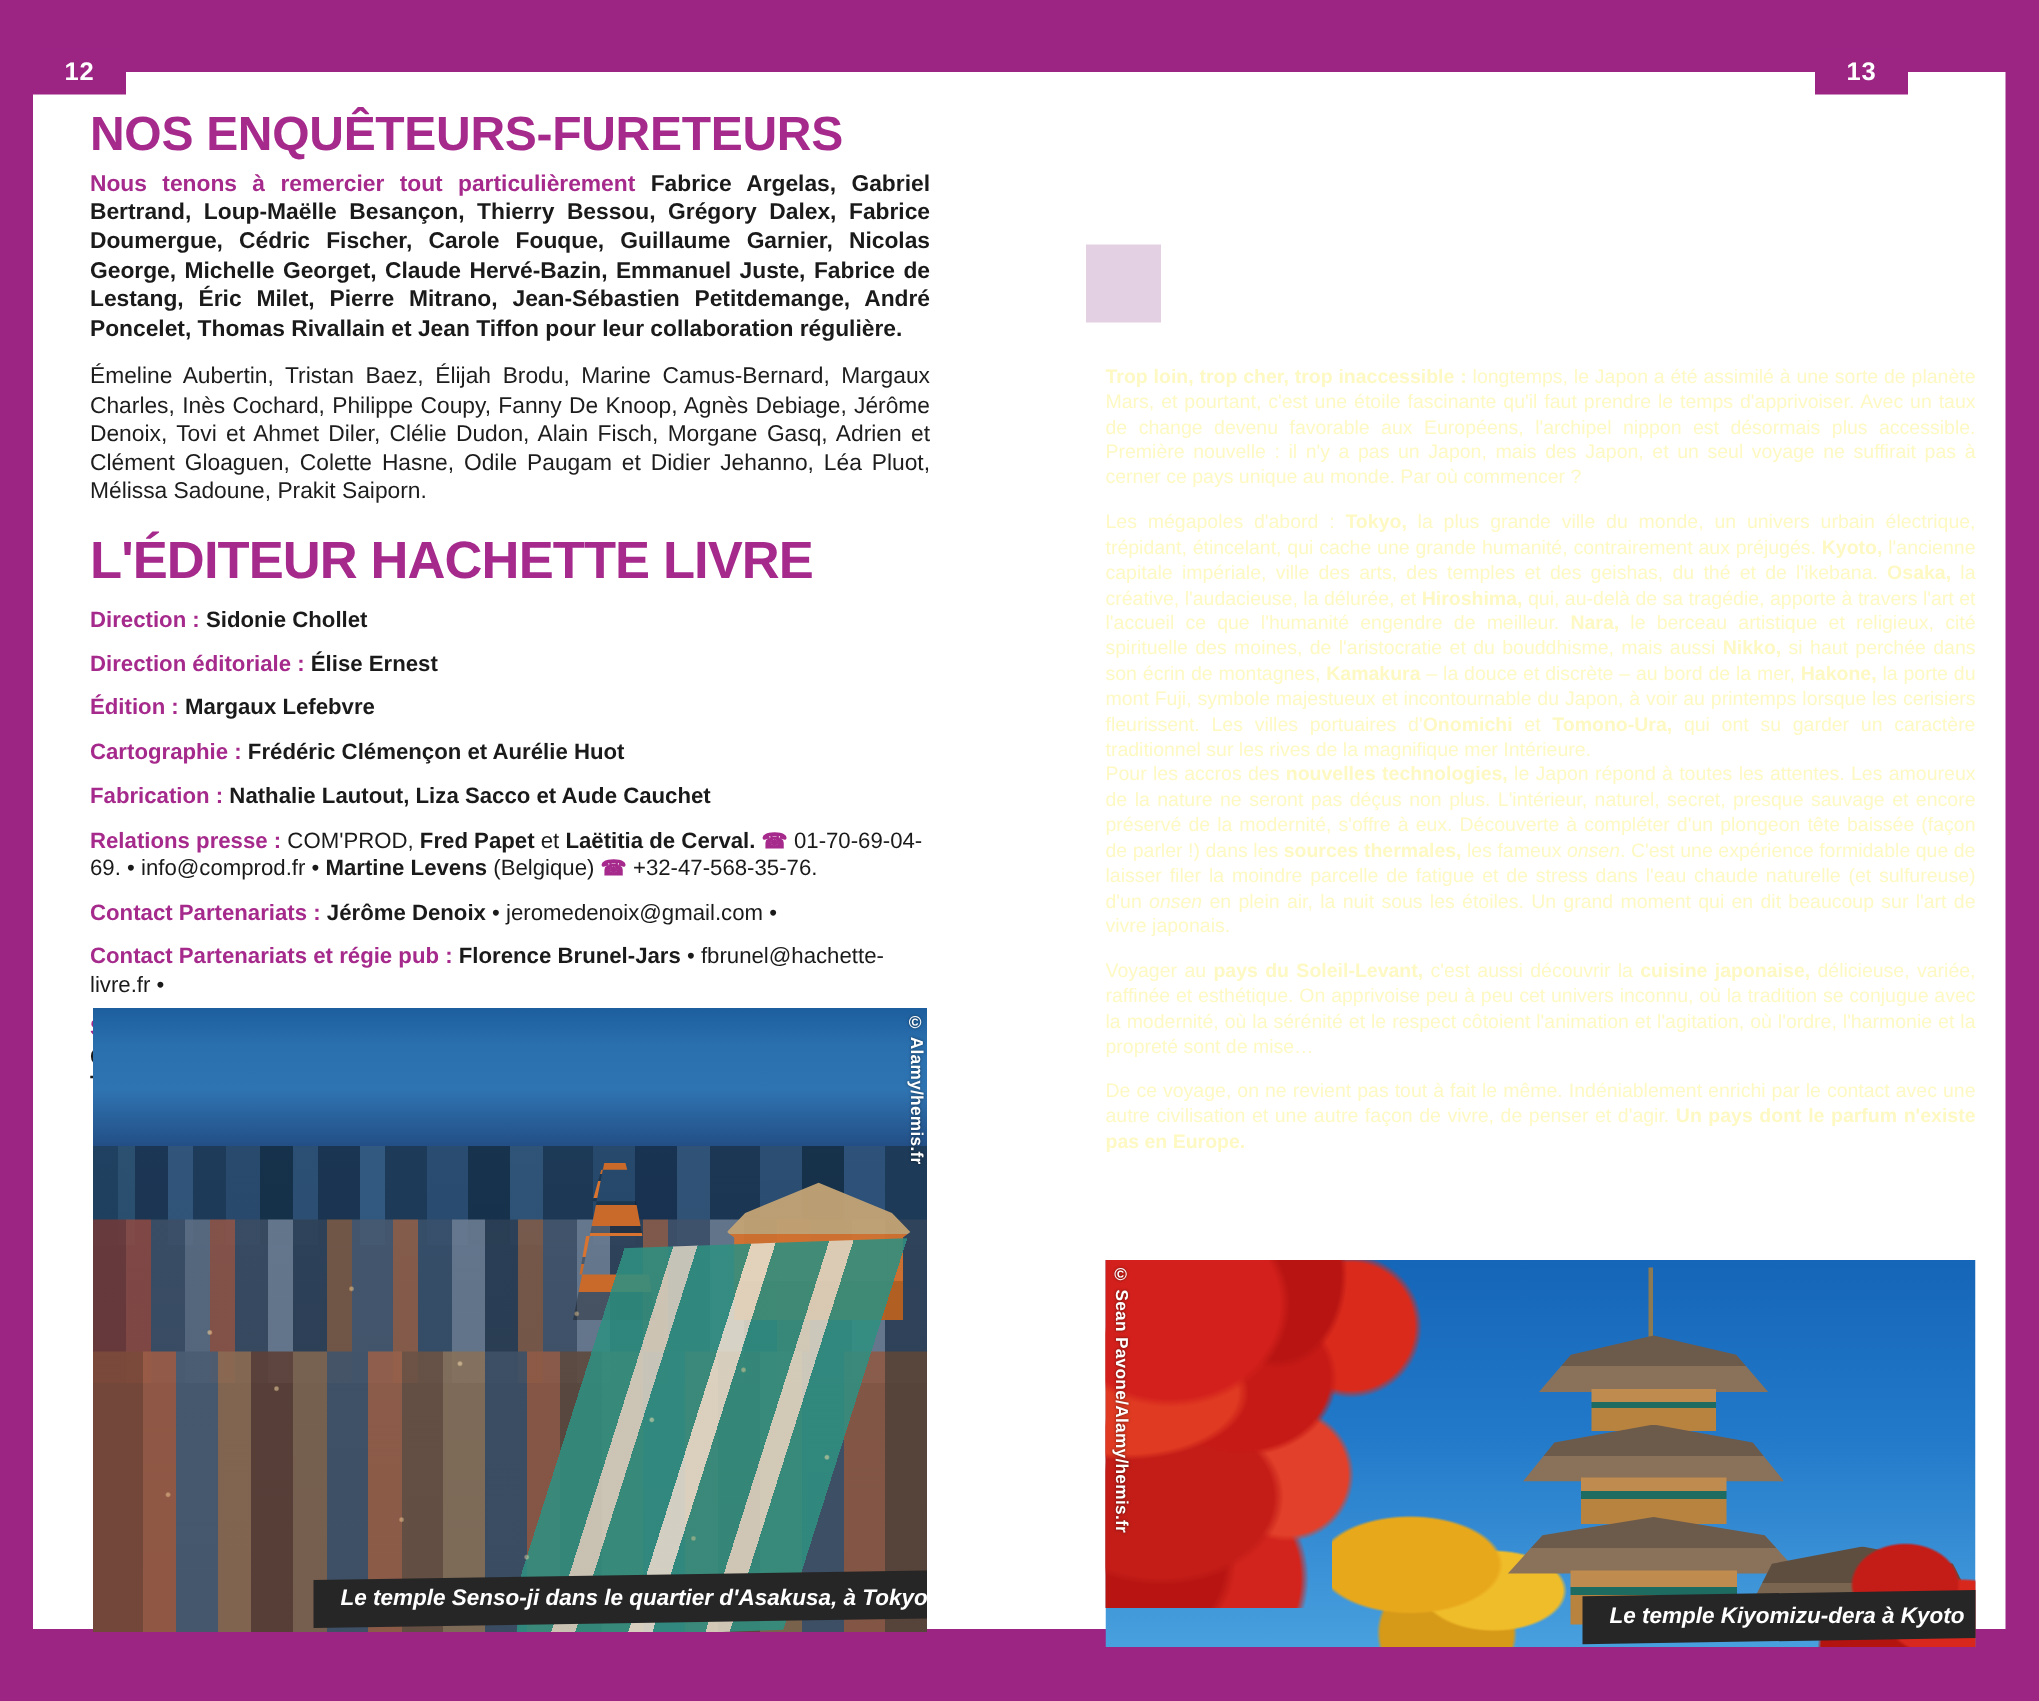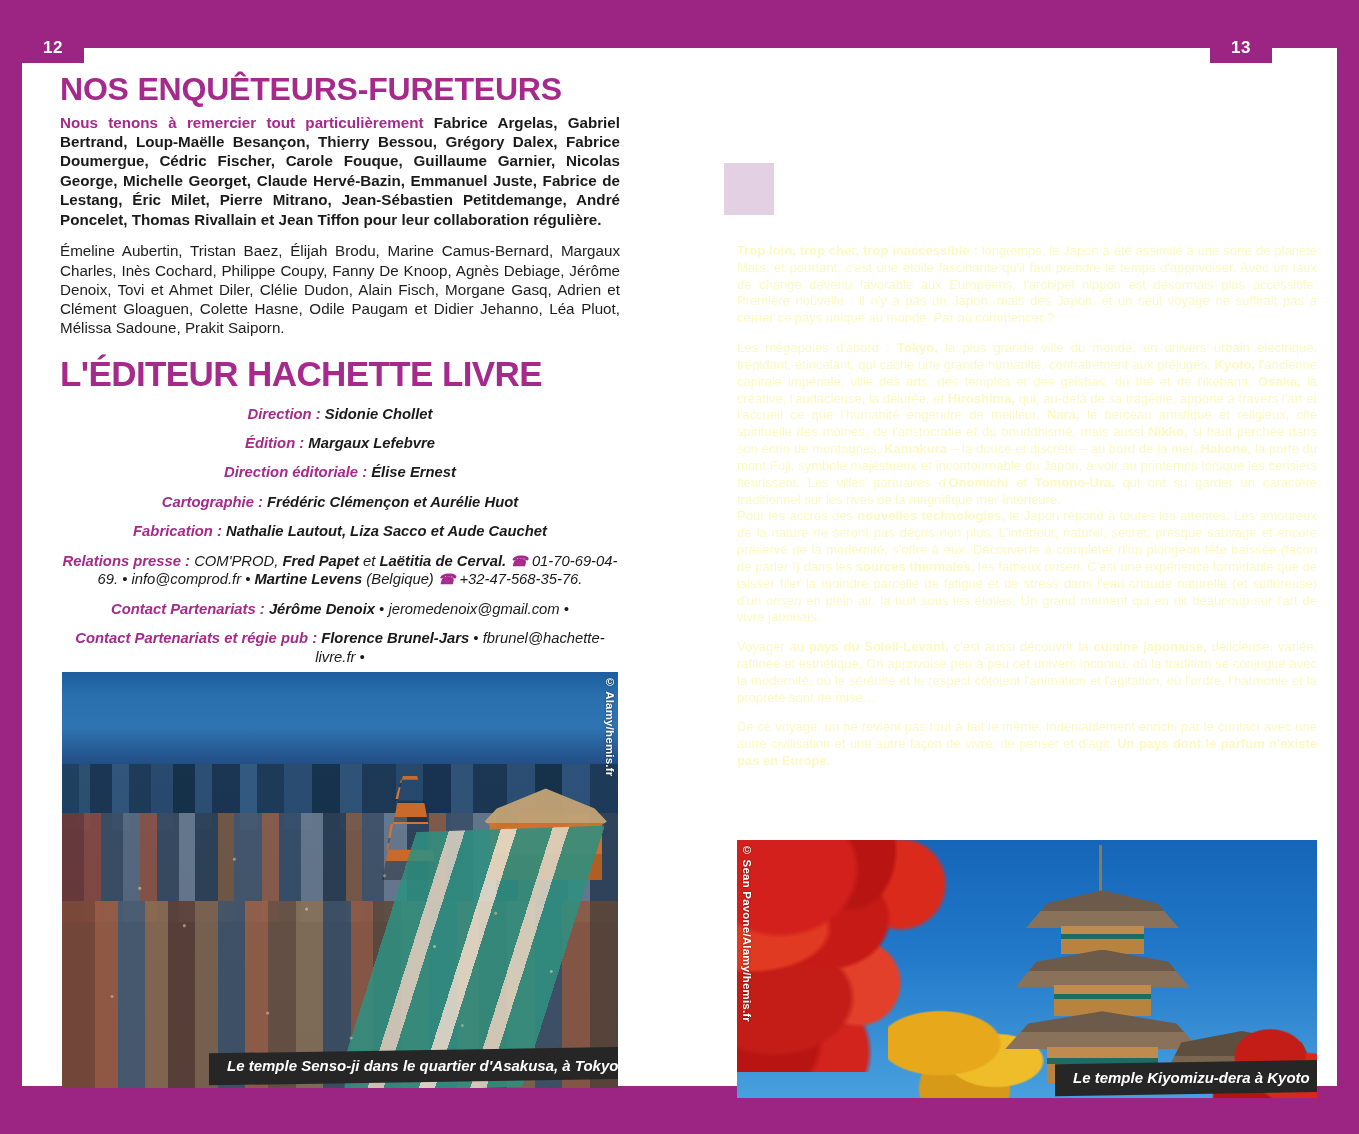--- a/index.html
+++ b/index.html
@@ -89,22 +89,21 @@
     line-height: 1.27;
     color: #1d1d1d;
     text-align: justify;
   }
   .credit-line {
     margin: 0 0 11px 0;
     font-size: 14.8px;
     line-height: 1.25;
     color: #1a1a1a;
     font-weight: bold;
-    text-align: center;
-    font-style: italic;
+    text-align: left;
   }
   .credit-line .label {
     color: #a52a8c;
     font-weight: bold;
   }
   .credit-line .reg {
     font-weight: normal;
   }
   .phone-glyph {
     color: #a52a8c;
@@ -379,23 +378,23 @@
     <h1 class="section-title">NOS ENQUÊTEURS-FURETEURS</h1>
 
     <p class="body-bold"><span class="lead">Nous tenons à remercier tout particulièrement</span><span> Fabrice Argelas, Gabriel Bertrand, Loup-Maëlle Besançon, Thierry Bessou, Grégory Dalex, Fabrice Doumergue, Cédric Fischer, Carole Fouque, Guillaume Garnier, Nicolas George, Michelle Georget, Claude Hervé-Bazin, Emmanuel Juste, Fabrice de Lestang, Éric Milet, Pierre Mitrano, Jean-Sébastien Petitdemange, André Poncelet, Thomas Rivallain et Jean Tiffon pour leur collaboration régulière.</span></p>
 
     <p class="body-light">Émeline Aubertin, Tristan Baez, Élijah Brodu, Marine Camus-Bernard, Margaux Charles, Inès Cochard, Philippe Coupy, Fanny De Knoop, Agnès Debiage, Jérôme Denoix, Tovi et Ahmet Diler, Clélie Dudon, Alain Fisch, Morgane Gasq, Adrien et Clément Gloaguen, Colette Hasne, Odile Paugam et Didier Jehanno, Léa Pluot, Mélissa Sadoune, Prakit Saiporn.</p>
 
     <h1 class="big-title">L'ÉDITEUR HACHETTE LIVRE</h1>
 
     <p class="credit-line"><span class="label">Direction : </span><span>Sidonie Chollet</span></p>
 
+    <p class="credit-line"><span class="label">Direction éditoriale : </span><span>Élise Ernest</span></p>
+
     <p class="credit-line"><span class="label">Édition : </span><span>Margaux Lefebvre</span></p>
-
-    <p class="credit-line"><span class="label">Direction éditoriale : </span><span>Élise Ernest</span></p>
 
     <p class="credit-line"><span class="label">Cartographie : </span><span>Frédéric Clémençon et Aurélie Huot</span></p>
 
     <p class="credit-line"><span class="label">Fabrication : </span><span>Nathalie Lautout, Liza Sacco et Aude Cauchet</span></p>
 
     <p class="credit-line"><span class="label">Relations presse : </span><span class="reg">COM'PROD, </span><span>Fred Papet</span><span class="reg"> et </span><span>Laëtitia de Cerval.</span> <span class="phone-glyph">☎</span><span class="reg"> 01-70-69-04-69.</span><span class="reg"> • info@comprod.fr • </span><span>Martine Levens</span><span class="reg"> (Belgique) </span><span class="phone-glyph">☎</span><span class="reg"> +32-47-568-35-76.</span></p>
 
     <p class="credit-line"><span class="label">Contact Partenariats : </span><span>Jérôme Denoix</span><span class="reg"> • jeromedenoix@gmail.com •</span></p>
 
     <p class="credit-line"><span class="label">Contact Partenariats et régie pub : </span><span>Florence Brunel-Jars</span><span class="reg"> • fbrunel@hachette-livre.fr •</span></p>

